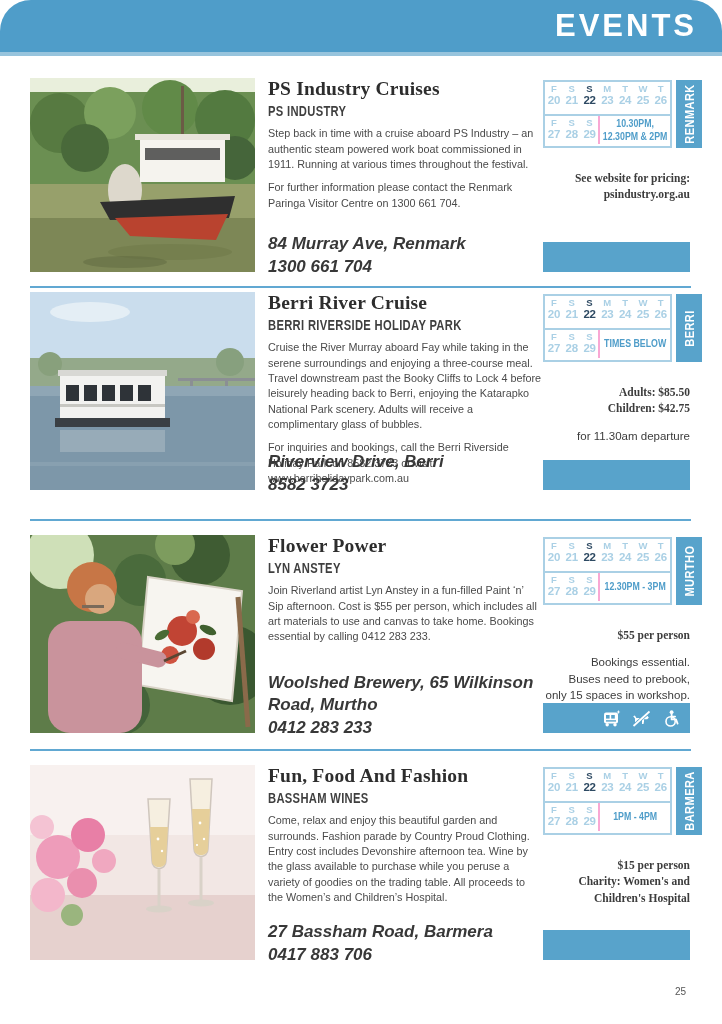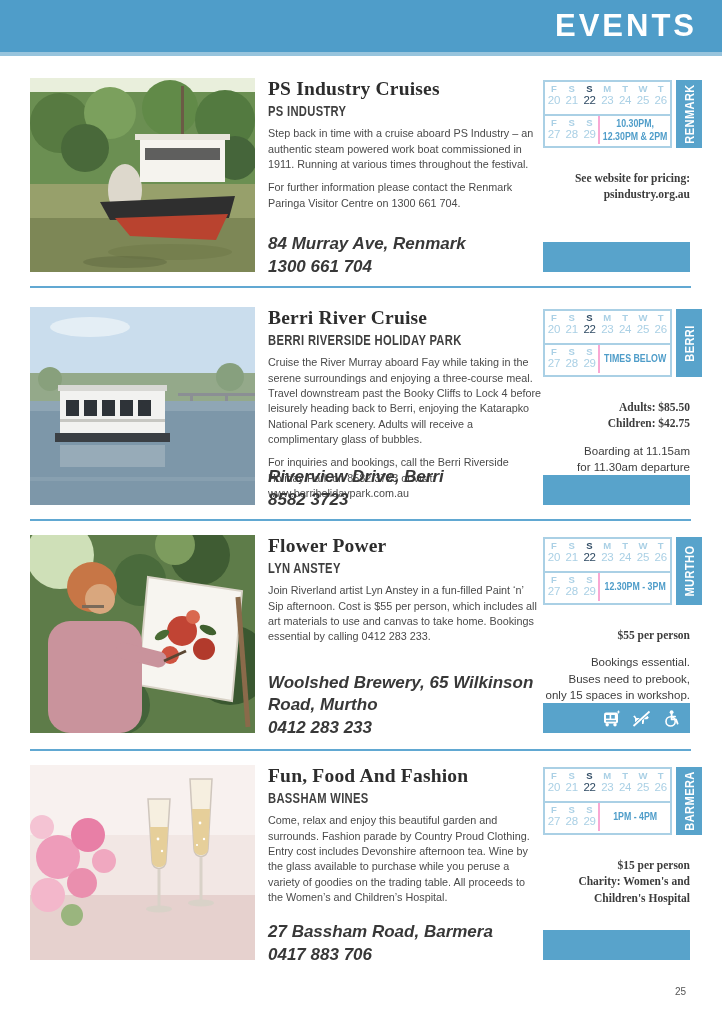--- a/index.html
+++ b/index.html
@@ -1,32 +1,32 @@
 <!DOCTYPE html>
 <html><head>
 <meta charset="utf-8">
 <style>
   * { margin:0; padding:0; box-sizing:border-box; }
   html,body { background:#fff; }
   .page {
     position:relative; width:722px; height:1024px; margin:0 auto;
     background:#fff; overflow:hidden;
-    font-family:"Liberation Sans", sans-serif; color:#4a4a4a;
+    font-family:"Liberation Sans", sans-serif; color:#4a4a4a;border-radius:31px;
   }
   
   .topbar { position:absolute; top:0; left:0; width:722px; height:52px; background:#4f9dc9; }
   .topbar h1 {
     position:absolute; right:25px; top:0; line-height:52px;
     font-size:31px; font-weight:bold; letter-spacing:3px; color:#fff;
   }
   .topbar-strip { position:absolute; top:52px; left:0; width:722px; height:4px; background:#97c4dd; }
   
   .event { position:absolute; left:30px; width:674px; }
   .event-1 { top:78px;  height:194px; }
-  .event-2 { top:307px; height:198px; }
+  .event-2 { top:292px; height:198px; }
   .event-3 { top:535px; height:198px; }
   .event-4 { top:765px; height:195px; }
   .divider { position:absolute; left:30px; width:661px; height:2px; background:#61a8d2; }
   .d1 { top:286px; } .d2 { top:519px; } .d3 { top:749px; }
   
   .photo { position:absolute; left:0; top:0; width:225px; height:100%; overflow:hidden; background:#cfd8c8; }
   .photo svg { display:block; width:100%; height:100%; }
   
   .text-col { position:absolute; left:238px; top:0; width:274px; height:100%; }
   .title {
@@ -44,21 +44,21 @@
     font-size:17px; font-weight:bold; color:#383838; line-height:1.32;font-style:italic;
   }
   
   .right-col { position:absolute; left:513px; top:0; width:161px; height:100%; }
   .cal { position:absolute; left:0; top:2px; width:161px; height:68px; }
   .cal-grid { position:absolute; left:0; top:0; width:129px; height:68px; border:2px solid #aad0e5; background:#fff; }
   .cal-row { display:flex; height:32px; }
   .cal-row.row2 { border-top:2px solid #aad0e5; height:30px; }
   .cal-cell { flex:0 0 17.8px; text-align:center; padding-top:2px; color:#aad0e5; }
   .cal-cell .d { font-size:9.5px; font-weight:bold; line-height:10px; }
-  .cal-cell .n { font-size:11.5px; font-weight:normal; line-height:13px; letter-spacing:-.3px; }
+  .cal-cell .n { font-size:11.5px; font-weight:bold; line-height:13px; letter-spacing:-.3px; }
   .cal-cell.hl { color:#2e4a63; }
   .cal-mini { display:flex; }
   .cal-time {
     flex:1; border-left:2px solid #f9a8d4; overflow:hidden;
     display:flex; align-items:center; justify-content:center;
   }
   .cal-time .t {
     display:block; width:124%; flex:0 0 auto;
     transform:scaleX(.8); transform-origin:center;
     text-align:center; font-size:11px; font-weight:bold; line-height:1.2; color:#4f9dc9;
@@ -286,21 +286,20 @@
         <div class="cal-tag">
             <span>BERRI</span>
           </div>
       </div>
       <div class="notes">
         <div class="ng bold">
           <div>Adults: $85.50</div>
           <div>Children: $42.75</div>
         </div>
         <div class="ng">
-          <div>Boarding at 11.15am</div>
           <div>for 11.30am departure</div>
         </div>
       </div>
       <div class="event-bar"></div>
     </div>
   </section>
   <div class="divider d2"></div>
 
   <section class="event event-3">
     <div class="photo" aria-label="Artist Lyn Anstey in an orange head scarf painting red flowers on an easel">

